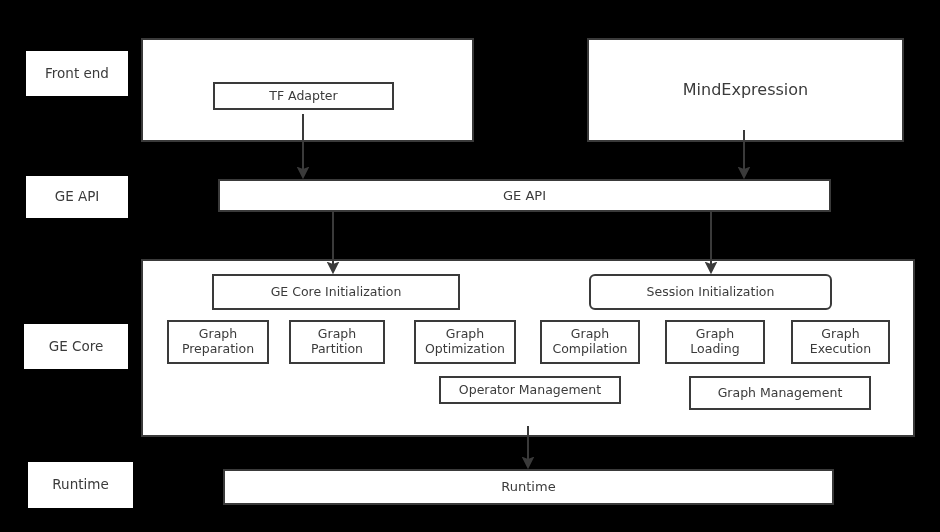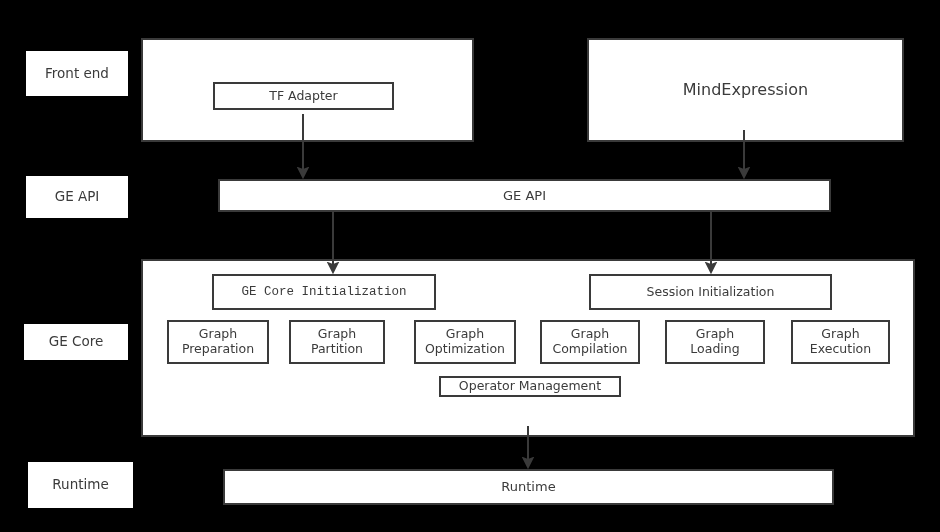--- a/index.html
+++ b/index.html
@@ -70,21 +70,21 @@
 <div id="stage">
 
   <div class="box side-label" style="left:26px;  top:51px;  width:102px; height:45px;">
     <span>Front end</span>
   </div>
 
   <div class="box side-label" style="left:26px;  top:176px; width:102px; height:42px;">
     <span>GE API</span>
   </div>
 
-  <div class="box side-label" style="left:24px;  top:324px; width:104px; height:36px;">
+  <div class="box side-label" style="left:24px;  top:324px; width:104px; height:45px;">
     <span>GE Core</span>
   </div>
 
   <div class="box side-label" style="left:28px;  top:462px; width:105px; height:46px;">
     <span>Runtime</span>
   </div>
 
   <div class="box outer" style="left:141px; top:26px; width:333px; height:104px; display:block;">
     <div class="group-title" style="left:0; top:54px; width:333px;">Tensorflow</div>
   </div>
@@ -95,24 +95,24 @@
   <div class="box outer" style="left:587px; top:26px; width:317px; height:104px;">
     <span>MindExpression</span>
   </div>
 
   <div class="box bar" style="left:218px; top:179px; width:613px; height:33px;">
     <span>GE API</span>
   </div>
 
   <div class="box outer" style="left:141px; top:247px; width:774px; height:178px;"></div>
 
-  <div class="box inner" style="left:212px; top:274px; width:224px; height:36px;font-family:Liberation Mono, monospace;">
+  <div class="box inner" style="left:212px; top:274px; width:248px; height:36px;">
     <span>GE Core Initialization</span>
   </div>
-  <div class="box inner" style="left:589px; top:274px; width:243px; height:36px;">
+  <div class="box inner" style="left:589px; top:274px; width:243px; height:36px;border-radius:6px;">
     <span>Session Initialization</span>
   </div>
 
   <div class="box inner" style="left:167px; top:320px; width:102px; height:44px;">
     <span>Graph
 Preparation</span>
   </div>
   <div class="box inner" style="left:289px; top:320px; width:96px; height:44px;">
     <span>Graph
 Partition</span>
@@ -127,22 +127,25 @@
   </div>
   <div class="box inner" style="left:665px; top:320px; width:100px; height:44px;">
     <span>Graph
 Loading</span>
   </div>
   <div class="box inner" style="left:791px; top:320px; width:99px; height:44px;">
     <span>Graph
 Execution</span>
   </div>
 
-  <div class="box inner" style="left:439px; top:376px; width:182px; height:21px;align-items:center;">
+  <div class="box inner" style="left:439px; top:376px; width:182px; height:28px;align-items:center;">
     <span>Operator Management</span>
+  </div>
+  <div class="box inner" style="left:689px; top:376px; width:182px; height:34px;">
+    <span>Graph Management</span>
   </div>
 
   <div class="box bar" style="left:223px; top:469px; width:611px; height:36px;">
     <span>Runtime</span>
   </div>
 
   <svg id="arrows" viewBox="0 0 940 532">
     <defs>
       <marker id="ah" viewBox="0 0 12 12" refX="9" refY="6" markerWidth="7" markerHeight="7" orient="auto-start-reverse">
         <path d="M 0 0.5 L 11 6 L 0 11.5 L 2.2 6 Z" fill="#3a3a3a"></path>

